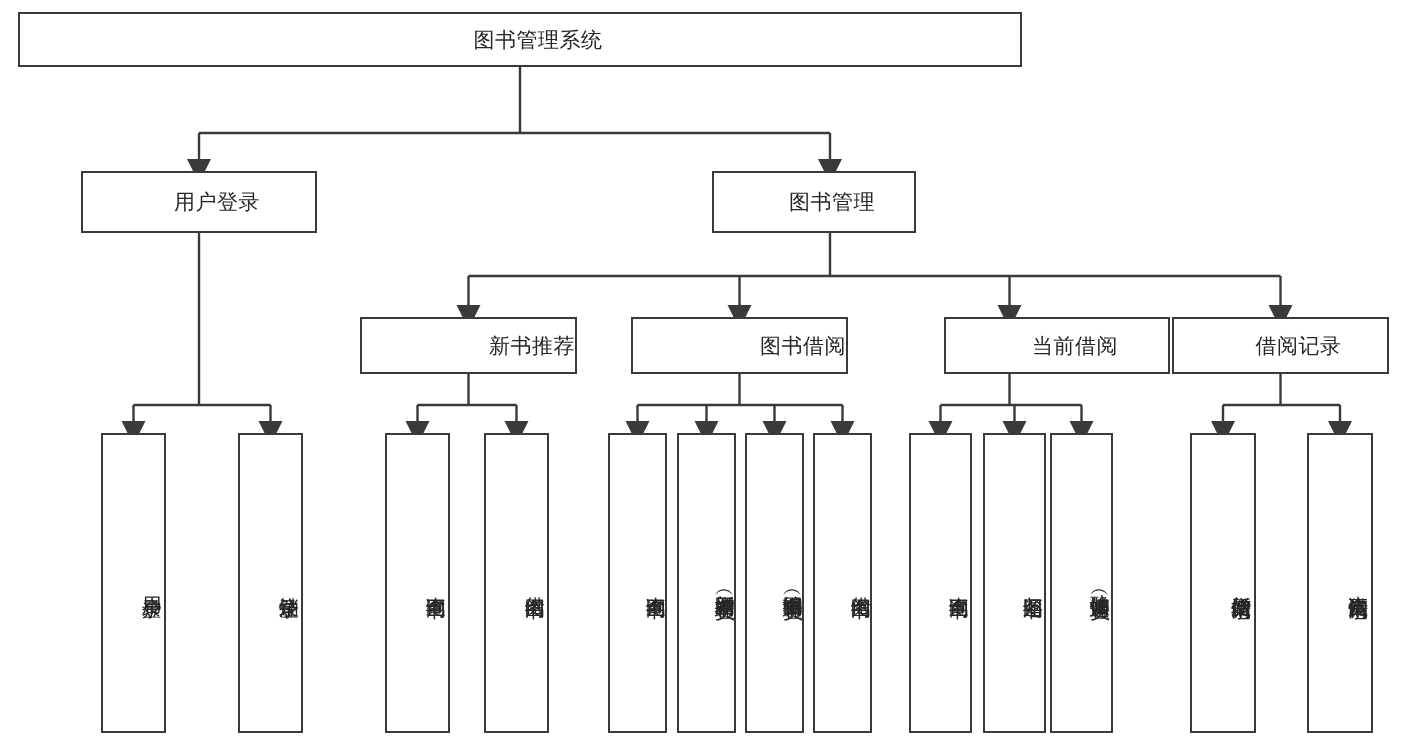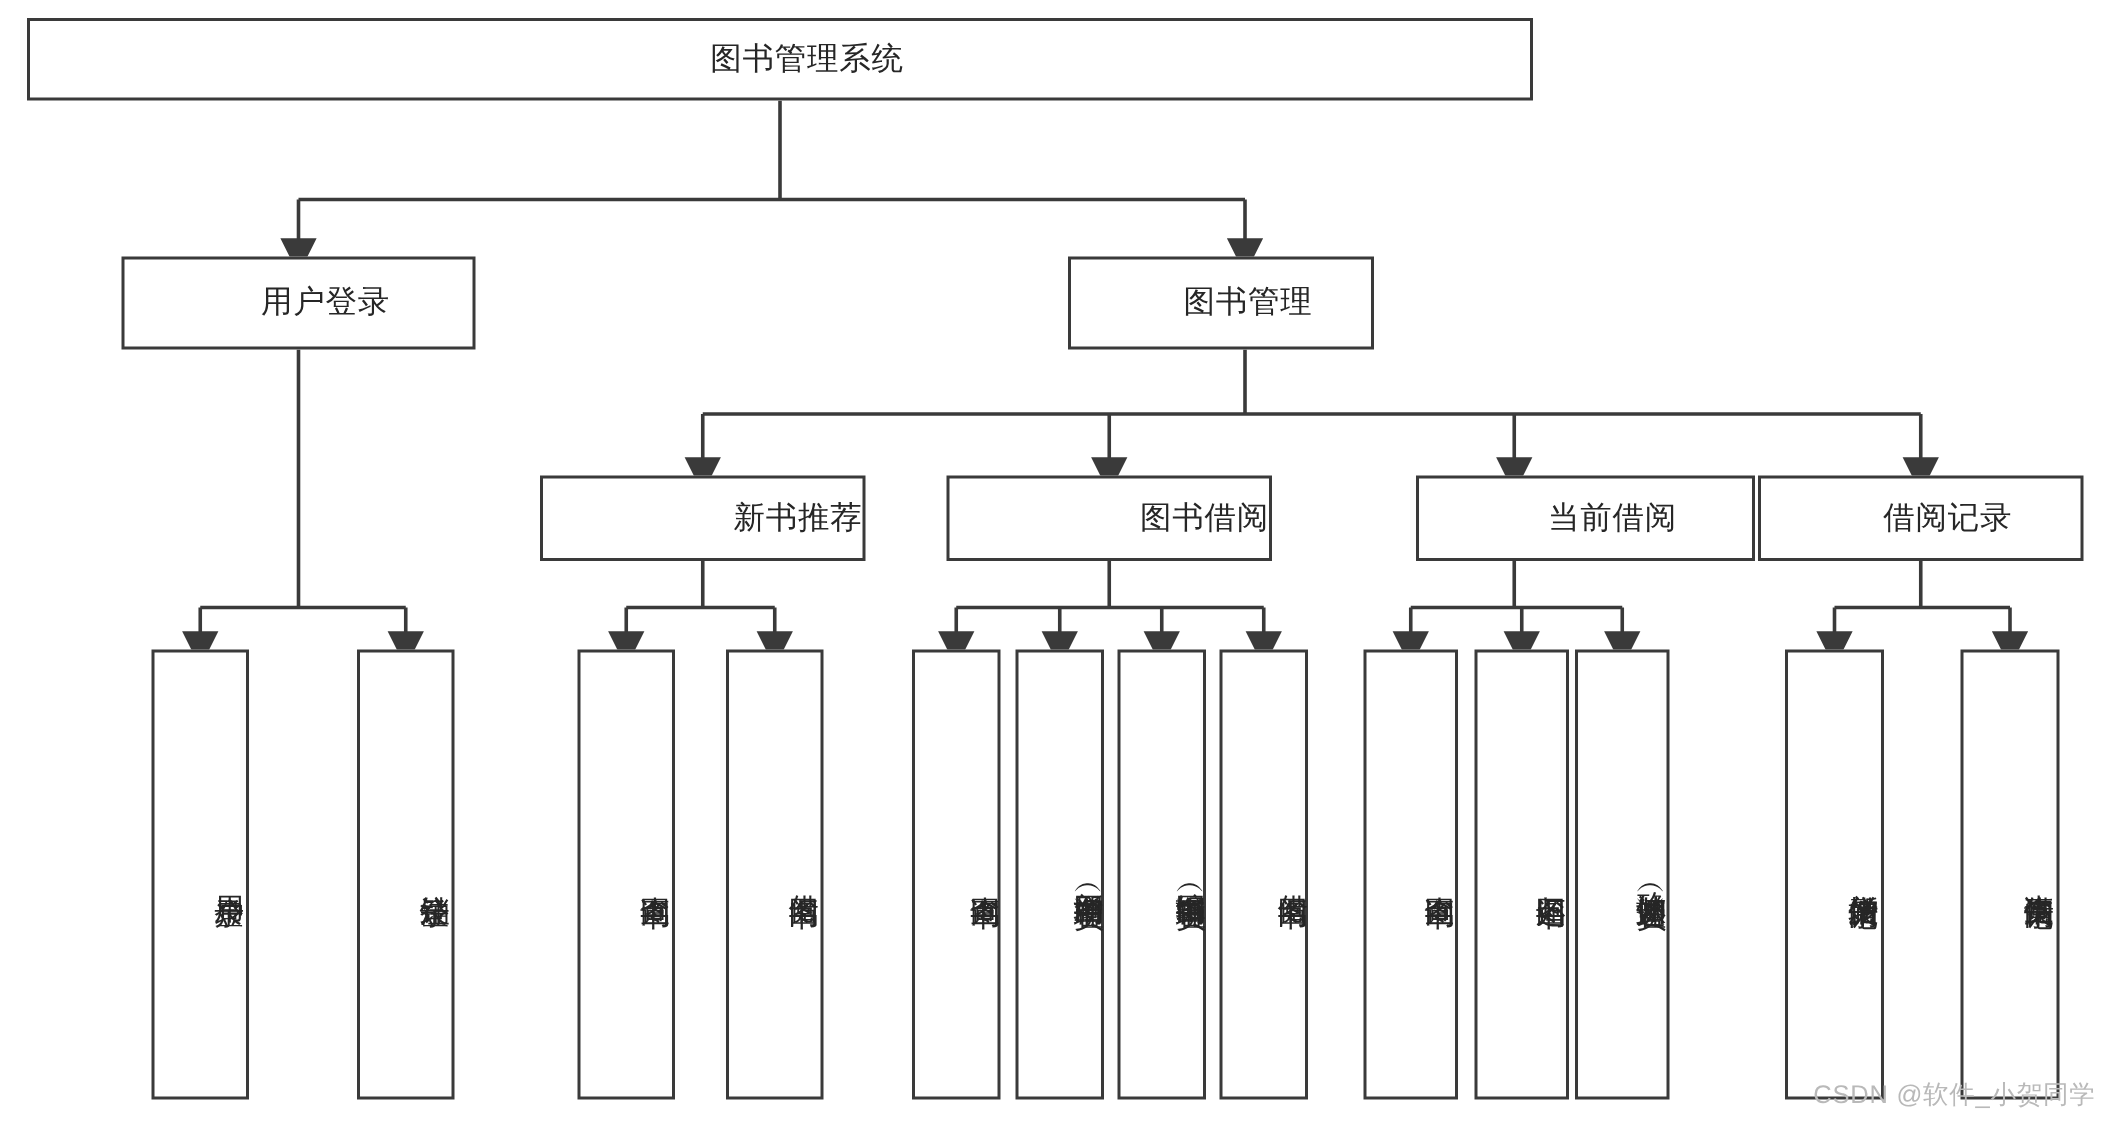--- a/index.html
+++ b/index.html
@@ -170,14 +170,13 @@
         <span>确认归还（管理员）</span>
       </div>
       <div class="node node-v" style="left: 1190px; top: 433px; width: 66px; height: 300px;">
         <span>新增借阅记录</span>
       </div>
       <div class="node node-v" style="left: 1307px; top: 433px; width: 66px; height: 300px;">
         <span>查询借阅记录</span>
       </div>
     </div>
 
-  <div class="watermark">CSDN @软件_小贺同学</div>
 </div>
 
 </body></html>

